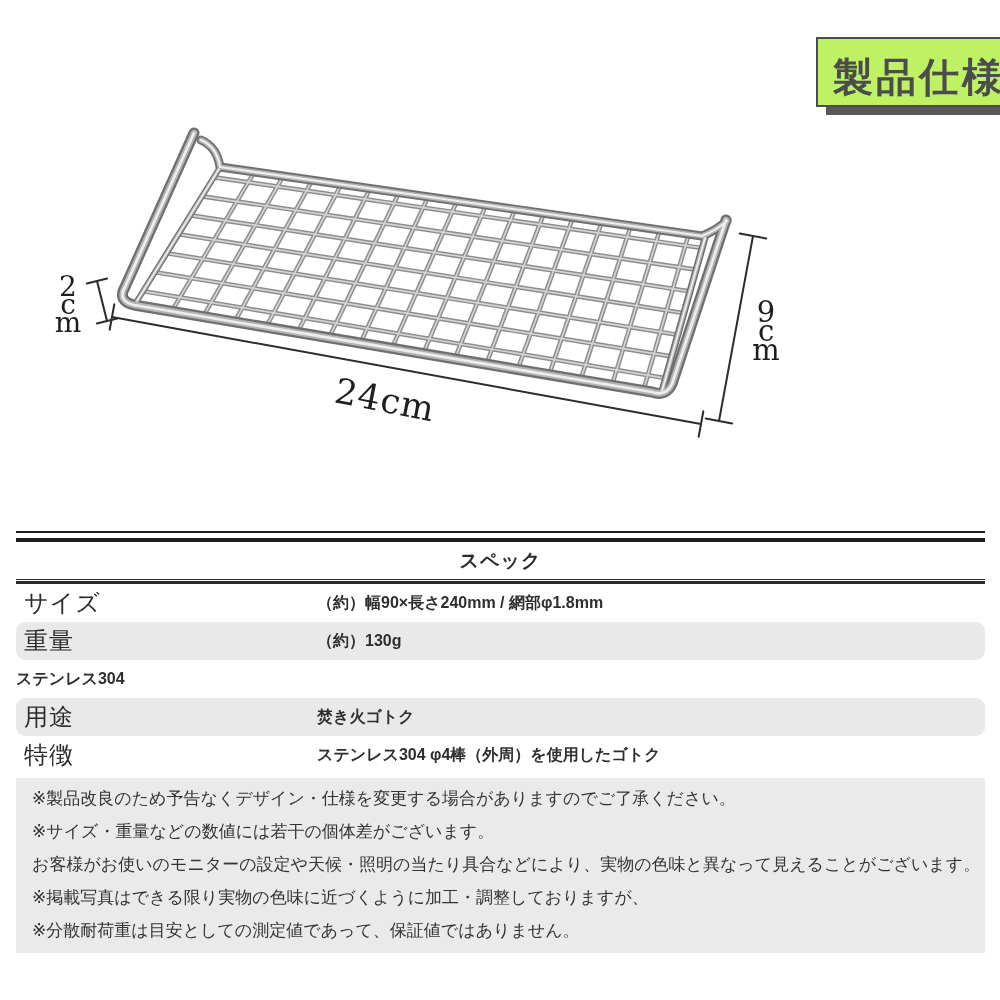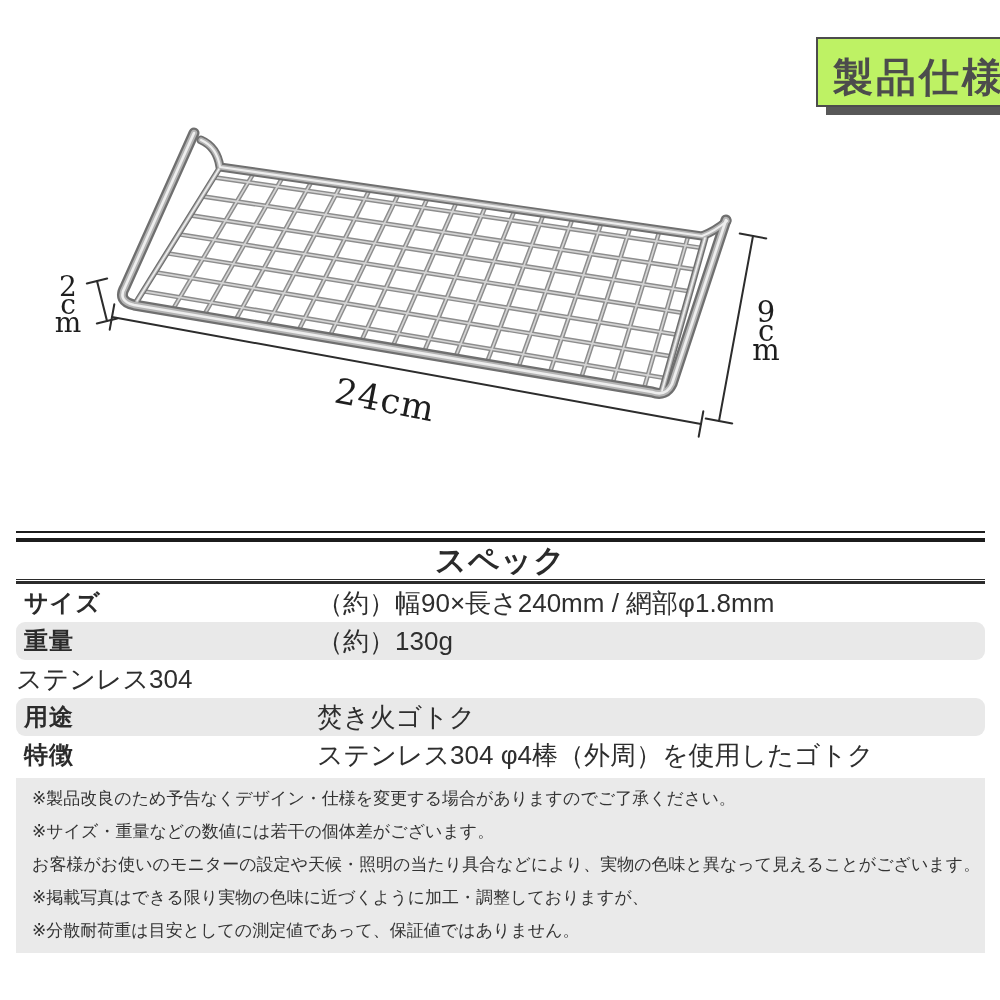--- a/index.html
+++ b/index.html
@@ -38,32 +38,32 @@
     transform:rotate(11deg);
   }
 
   
   .spec-table { position:absolute; left:16px; top:531px; width:969px; }
   .rule-a { height:1.5px; background:#1c1c1c; }
   .rule-gap { height:5px; }
   .rule-b { height:4.5px; background:#1c1c1c; }
   .spec-title {
     height:37px; line-height:37px; text-align:center;
-    font-size:31px; font-weight:600; color:#2b2b2b; letter-spacing:1px;
+    font-size:19px; font-weight:600; color:#2b2b2b; letter-spacing:1px;
   }
   .rule-c { height:1px; background:#2b2b2b; }
   .rule-c-gap { height:1px; }
   .rule-d { height:3px; background:#2b2b2b; }
   .spec-row { display:flex; align-items:center; height:38px; background:#ffffff; }
   .spec-row.alt { background:#e9e9e9;border-radius:9px; }
   .spec-row .label {
     flex:0 0 301px; padding-left:8px;
-    font-size:24px; font-weight:700; color:#2b2b2b; letter-spacing:1px;
-  }
-  .spec-row .value { font-size:26px; font-weight:400; color:#2e2e2e;text-align:center; }
+    font-size:24px; font-weight:400; color:#2b2b2b; letter-spacing:1px;
+  }
+  .spec-row .value { font-size:16px; font-weight:700; color:#2e2e2e;text-align:center; }
 
   
   .notes {
     position:absolute; left:16px; top:778px; width:969px;
     background:#eaeaea; padding:4px 28px 6px 16px;
   }
   .note-line { font-size:17px; font-weight:500; color:#333333; line-height:33px; white-space:nowrap; }
 </style>
 </head>
 <body>

